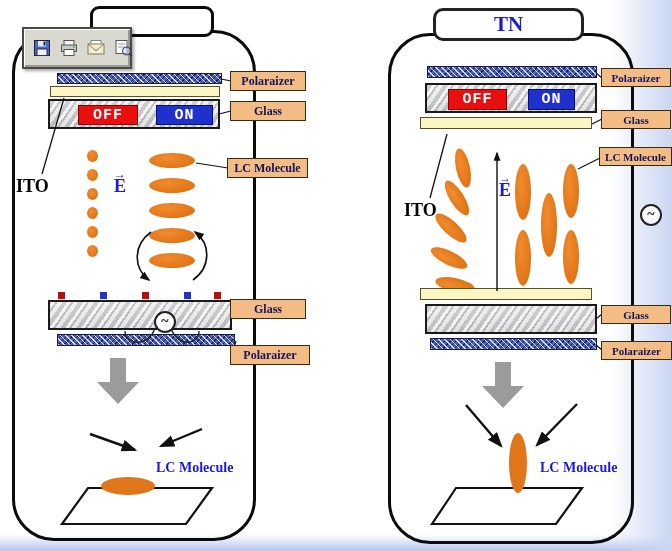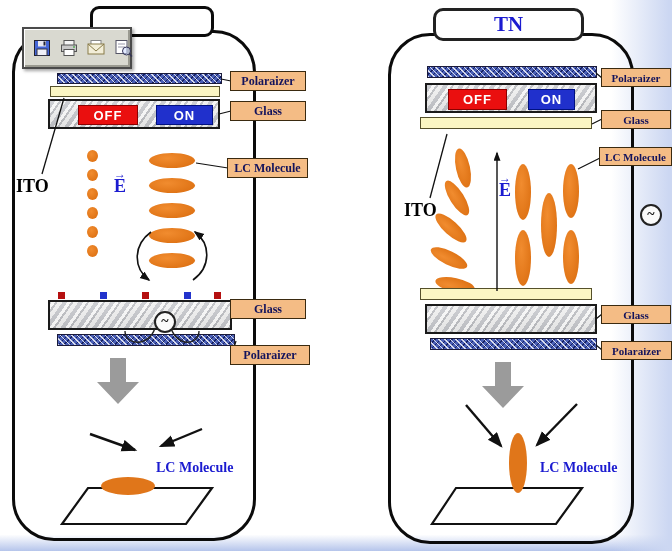--- a/index.html
+++ b/index.html
@@ -21,21 +21,21 @@
   .polarizer{background:
       repeating-linear-gradient(45deg, rgba(255,255,255,.8) 0 1px, rgba(0,0,0,0) 1px 4px),
       repeating-linear-gradient(-45deg, rgba(15,25,90,.9) 0 1px, rgba(0,0,0,0) 1px 4px),
       #4a5fb5;border:1px solid #1a1a3a}
   .yellowbar{background:#fbf6c3;border:1px solid #55502a}
   .marble{background:
       repeating-linear-gradient(-55deg, rgba(95,100,115,.25) 0 2px, rgba(255,255,255,.7) 2px 5px,
         rgba(140,145,160,.28) 5px 9px, rgba(255,255,255,.45) 9px 13px),
       linear-gradient(#e8e8e8,#cccccc);border:2px solid #1a1a1a}
   .btn{position:absolute;z-index:3;display:flex;align-items:center;justify-content:center;color:#fff;
-    font-family:Liberation Sans, sans-serif;font-weight:bold;font-size:13px;letter-spacing:1px}
+    font-family:Liberation Mono, monospace;font-weight:bold;font-size:15px;letter-spacing:1px}
   .off{background:#ea0f0f;border:1px solid #8a0000}
   .on{background:#2030cc;border:1px solid #001080}
   .ito{position:absolute;z-index:3;font-weight:bold;font-size:18px;color:#000}
   .lc{position:absolute;z-index:2;border-radius:50%;background:radial-gradient(ellipse at 40% 35%, #f18c2f, #d96b0d)}
   .dot{width:11px;height:12px}
   .horiz{width:46px;height:15px}
   .tilt{width:14px;height:40px}
   .vert{width:16px;height:56px}
   .pad{position:absolute;z-index:3;width:7px;height:7px}
   .evec{position:absolute;z-index:3;display:flex;flex-direction:column;align-items:center;color:#1b1bd0;font-weight:bold}

